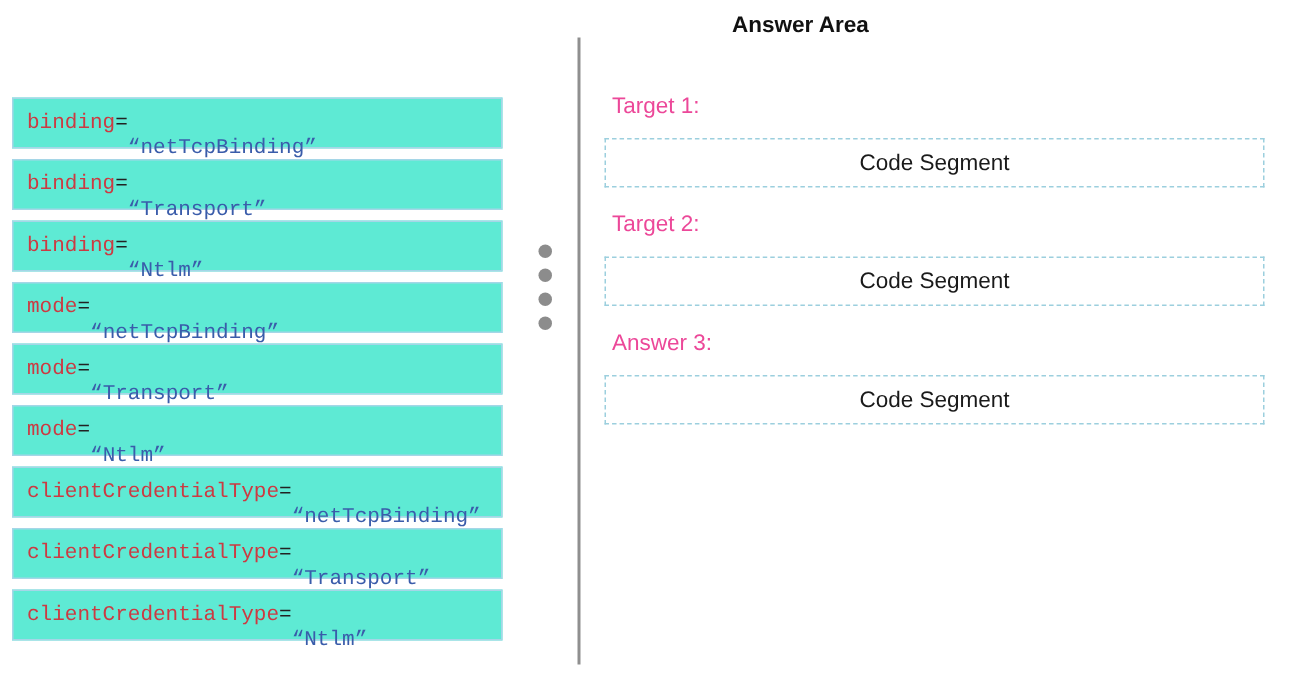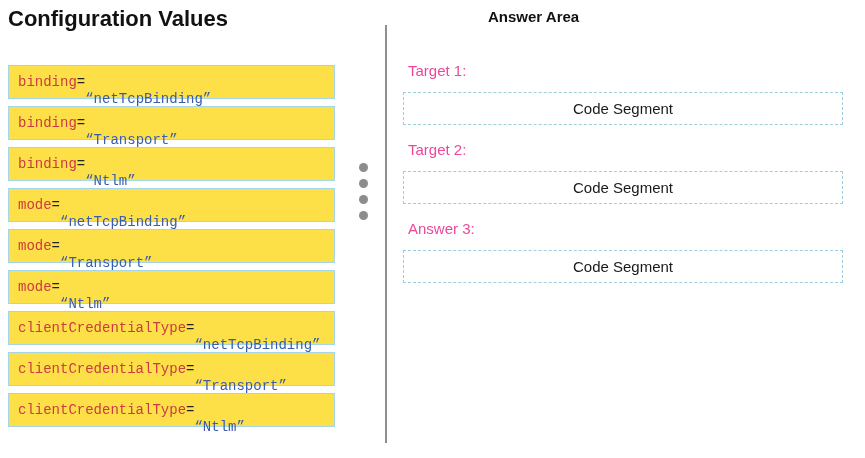--- a/index.html
+++ b/index.html
@@ -18,21 +18,21 @@
 
   .config-title{
     position:absolute;left:8px;top:6px;
     font-size:22px;font-weight:bold;color:#111;
     letter-spacing:0px;
   }
   .box-list{position:absolute;left:8px;top:65px;width:327px;}
   .value-box{
     width:327px;height:34px;margin-bottom:7px;
     border:1px solid var(--box-border);
-    background:#fde047;
+    background:#5eead4;
     display:flex;align-items:center;
     padding-left:9px;
     font-family:"Liberation Mono",monospace;
     font-size:14px;
     cursor:move;
   }
   .value-box .attr{color:var(--attr-red);}
   .value-box .eq{color:#222;}
   .value-box .val{color:var(--value-blue);margin-top:33px;}
 
@@ -63,21 +63,20 @@
     display:flex;align-items:center;justify-content:center;
     font-size:15px;color:#1a1a1a;
     cursor:pointer;
   }
 </style>
 </head>
 <body>
 
 <div class="page">
 
-  <h1 class="config-title">Configuration Values</h1>
 
   <div class="box-list" id="box-list">
       <div class="value-box">
         <span class="attr">binding</span>
         <span class="eq">=</span>
         <span class="val">“netTcpBinding”</span>
       </div>
       <div class="value-box">
         <span class="attr">binding</span>
         <span class="eq">=</span>

